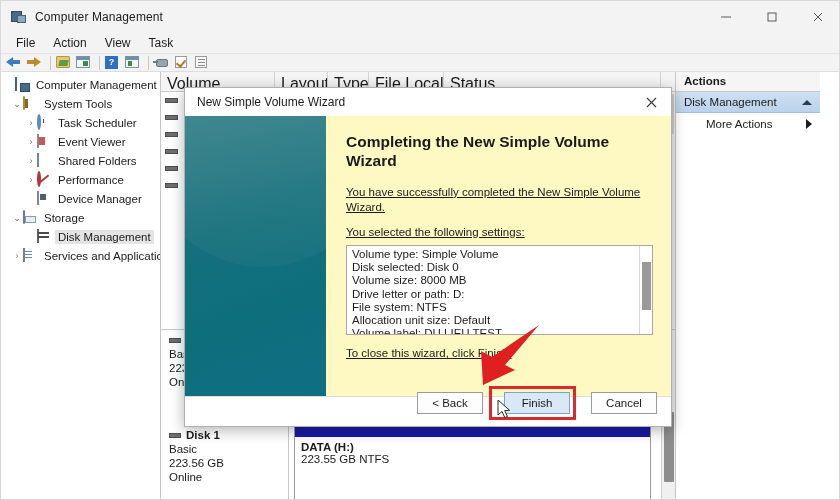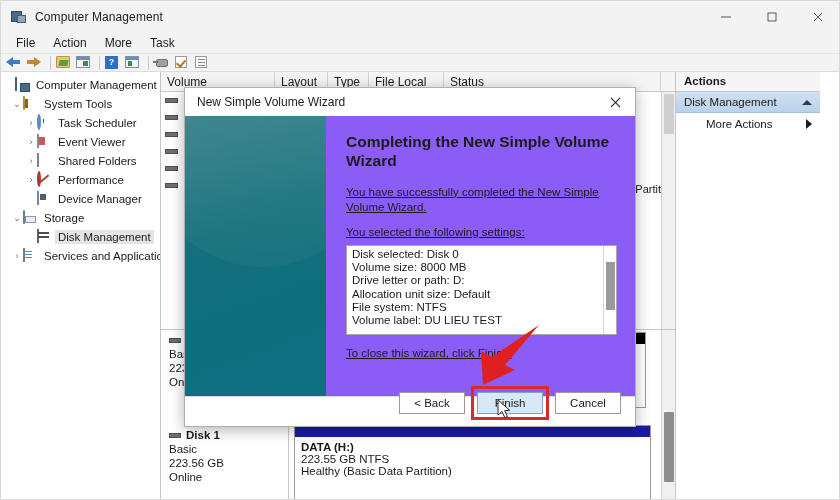--- a/index.html
+++ b/index.html
@@ -111,21 +111,21 @@
   .ic-storage { width:13px;height:11px;background:#b9c9d8;border:1px solid #6a7d8e;border-radius:2px;}
   .ic-storage::after{content:"";position:absolute;left:2px;top:5px;width:9px;height:5px;background:#e8eef4;border:1px solid #8a9aa8;}
   .ic-disk { width:13px;height:10px;background:#ffffff;border:1px solid #5f5f5f;}
   .ic-disk::after{content:"";position:absolute;left:1px;top:2px;width:11px;height:2px;background:#4a4a4a;box-shadow:0 4px 0 #4a4a4a;}
   .ic-svc { width:11px;height:12px;background:#f5f5f5;border:1px solid #7c7c7c;}
   .ic-svc::after{content:"";position:absolute;left:2px;top:2px;width:7px;height:1px;background:#6b8aa6;box-shadow:0 3px 0 #6b8aa6,0 6px 0 #6b8aa6;}
 
   
   .center-pane { position: absolute; left: 160px; top: 0; width: 514px; height: 429px; background: #ffffff; }
   .colhdr { display: flex; height: 20px; background: #f5f5f5; border-bottom: 1px solid #c8c8c8; }
-  .colhdr .c { font-size: 12px; color: #1b1b1b; padding: 3px 6px; border-right: 1px solid #d4d4d4; white-space: nowrap; overflow: hidden; }
+  .colhdr .c { font-size: 16px; color: #1b1b1b; padding: 3px 6px; border-right: 1px solid #d4d4d4; white-space: nowrap; overflow: hidden; }
   .vol-list { position: relative; height: 238px; background: #fff; border-bottom: 1px solid #c8c8c8; overflow: hidden; }
   .vol-row { display: flex; align-items: center; height: 17px; padding-left: 4px; font-size: 11px; color: #1b1b1b; }
   .vol-ico { width: 13px; height: 5px; background: #6f6f6f; border: 1px solid #4e4e4e; margin-right: 5px; flex: none; }
   .right-strip-text { position: absolute; left: 448px; top: 91px; font-size: 11px; color: #1b1b1b; white-space: nowrap; }
 
   .graph-pane { position: relative; height: 170px; background: #ffffff; overflow: hidden; }
   .disk-block { position: absolute; left: 0; display: flex; }
   .disk-info { width: 128px; padding: 4px 8px; font-size: 11.5px; color: #1b1b1b; background:#fff; border-right:1px solid #c8c8c8;}
   .disk-info .dtitle { font-weight: bold; display: flex; align-items: center; gap: 5px; }
   .disk-info .dico { width: 12px; height: 5px; background: #6f6f6f; border: 1px solid #4e4e4e; }
@@ -142,22 +142,22 @@
   .actions-item { height: 21px; display: flex; align-items: center; justify-content: space-between; padding: 0 8px 0 30px; font-size: 11.5px; color:#1b1b1b;}
   .tri-up { width:0;height:0;border-left:5px solid transparent;border-right:5px solid transparent;border-bottom:5px solid #2b3c50;}
   .tri-right { width:0;height:0;border-top:5px solid transparent;border-bottom:5px solid transparent;border-left:6px solid #1b1b1b;}
 
   
   .vscroll { position: absolute; right: 0; top: 0; width: 14px; background: #f0f0f0; border-left: 1px solid #d0d0d0; }
   .vthumb { position: absolute; left: 2px; width: 10px; background: #8d8d8d; border-radius: 1px; }
 
   
   .dialog {
-    position: absolute; left: 183px; top: 86px; width: 452px; height: 340px;
-    background: #8b5cf6; border: 1px solid #b0b0b0;
+    position: absolute; left: 183px; top: 86px; width: 488px; height: 340px;
+    background: #fef9c3; border: 1px solid #b0b0b0;
     box-shadow: 0 3px 14px rgba(0,0,0,.30);
     z-index: 40;
   }
   .dlg-title { height: 28px; display: flex; align-items: center; justify-content: space-between; padding-left: 12px; background: #ffffff; }
   .dlg-title .t { font-size: 12px; color: #1b1b1b; }
   .dlg-close { width: 40px; height: 28px; display:flex;align-items:center;justify-content:center; color:#3a3a3a; font-size: 13px; }
   .dlg-body { display: flex; height: 280px; }
   .dlg-banner {
     width: 141px; height: 280px; position: relative; overflow: hidden;
     background: linear-gradient(160deg,#2f7b84 0%, #14707c 38%, #0d6f7c 70%, #0e6f84 100%);
@@ -173,21 +173,21 @@
   .settings-wrap { position: relative; border: 1px solid #a8a8a8; background: #fff; height: 90px; overflow: hidden; }
   .settings-list { padding: 3px 5px; font-size: 11.5px; color: #1b1b1b; line-height: 11.6px; }
   .settings-list div { margin-bottom: 1.5px; white-space: nowrap; }
   .set-scroll { position: absolute; right: 0; top: 0; width: 13px; height: 100%; background: #fff; border-left: 1px solid #d6d6d6; }
   .set-thumb { position: absolute; left: 2px; top: 16px; width: 9px; height: 48px; background: #9a9a9a; }
   .dlg-foot { height: 30px; position: relative; border-top: 1px solid #dcdcdc; background: #fff; }
   .btn-row { position: absolute; right: 14px; top: -5px; display: flex; gap: 12px; align-items: center; }
   .btn {
     width: 66px; height: 22px; font-size: 11.5px; color: #1b1b1b;
     background: #fdfdfd; border: 1px solid #9a9a9a;
-    display: flex; align-items: center; justify-content: center;
+    display: flex; align-items: center; justify-content: center; margin-left: 9px;
   }
   .btn.primary { background: #d8e8f5; border: 1px solid #7aa4c8; }
   .btn-highlight { position: relative; text-align: right; }
   .btn-highlight::after {
     content: ""; position: absolute; left: -6px; top: -6px; right: -6px; bottom: -6px;
     border: 3px solid #d92b2b; pointer-events: none;
   }
 
   
   .red-arrow { position: absolute; left: 452px; top: 320px; z-index: 50; }
@@ -221,21 +221,21 @@
             <line x1="2" y1="2" x2="10" y2="10" stroke="#5a5a5a" stroke-width="1"></line>
             <line x1="10" y1="2" x2="2" y2="10" stroke="#5a5a5a" stroke-width="1"></line>
           </svg>
       </div>
     </div>
   </div>
 
   <div class="menubar">
     <div class="menu-item">File</div>
     <div class="menu-item">Action</div>
-    <div class="menu-item">More</div>
+    <div class="menu-item">View</div>
     <div class="menu-item">Task</div>
   </div>
 
   <div class="toolbar">
     <div class="tbar-btn">
         <div class="arrow-l"></div>
       </div>
     <div class="tbar-btn">
         <div class="arrow-r"></div>
       </div>
@@ -394,21 +394,20 @@
             </div>
             <div class="dline">Basic</div>
             <div class="dline">223.56 GB</div>
             <div class="dline">Online</div>
           </div>
           <div class="part" style="width:357px;height:75px;margin-left:5px;">
             <div class="bar" style="background:#1a1aa6"></div>
             <div class="ptxt">
               <div class="pname">DATA  (H:)</div>
               <div>223.55 GB NTFS</div>
-              <div>Healthy (Basic Data Partition)</div>
             </div>
           </div>
         </div>
 
         <div class="vscroll" style="height:170px">
           <div class="vthumb" style="top:82px;height:70px;"></div>
         </div>
       </div>
     </div>
 
@@ -440,25 +439,26 @@
       <div class="dlg-banner">
         <div class="curve"></div>
       </div>
       <div class="dlg-main">
         <div class="dlg-h1">Completing the New Simple Volume Wizard</div>
         <div class="dlg-p">You have successfully completed the New Simple Volume Wizard.</div>
         <div class="dlg-p" style="margin-bottom:5px">You selected the following settings:</div>
 
         <div class="settings-wrap">
           <div class="settings-list">
+            <div>Volume type: Simple Volume</div>
             <div>Disk selected: Disk 0</div>
             <div>Volume size: 8000 MB</div>
             <div>Drive letter or path: D:</div>
+            <div>File system: NTFS</div>
             <div>Allocation unit size: Default</div>
-            <div>File system: NTFS</div>
             <div>Volume label: DU LIEU TEST</div>
 
           </div>
           <div class="set-scroll">
             <div class="set-thumb"></div>
           </div>
         </div>
 
         <div class="dlg-p" style="margin-top:11px">To close this wizard, click Finish.</div>
       </div>

